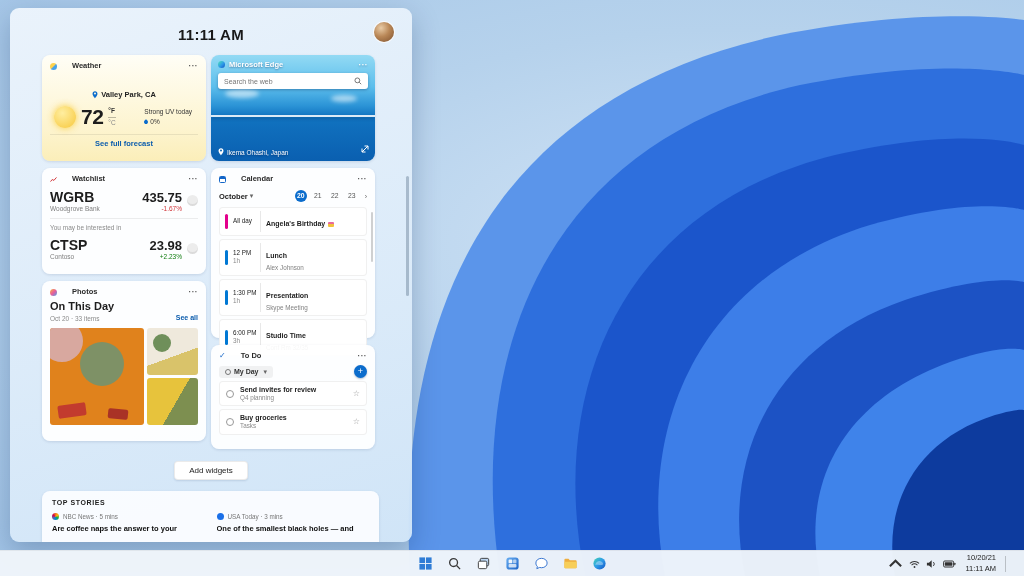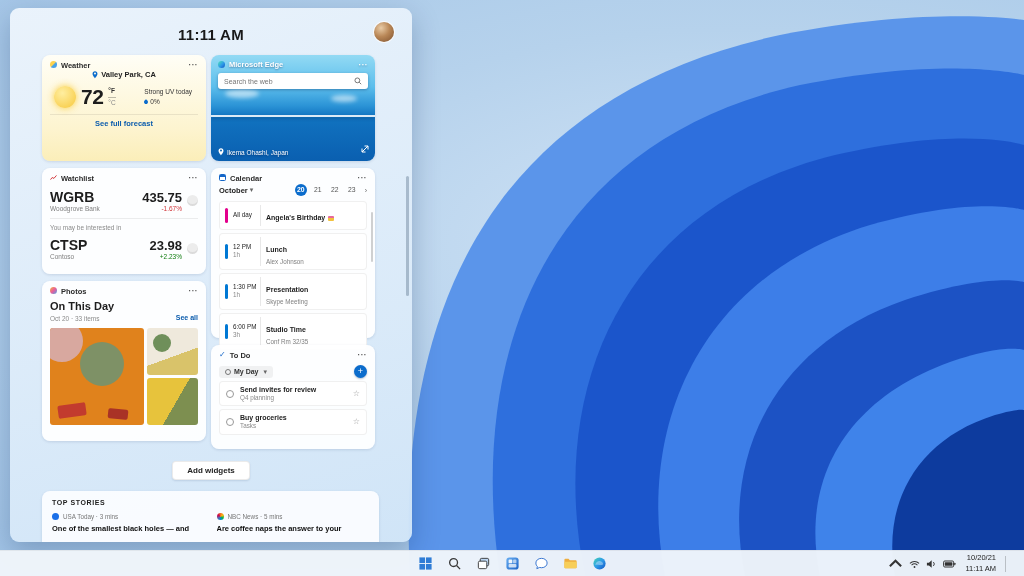--- a/index.html
+++ b/index.html
@@ -25,32 +25,32 @@
          box-shadow:0 10px 28px rgba(0,30,80,.25)}
   .panel-time{text-align:center;font-size:15px;font-weight:bold;color:#191919;padding-top:18px;letter-spacing:.3px}
   .avatar{position:absolute;top:14px;right:18px;width:20px;height:20px;border-radius:50%;cursor:pointer;
           background:radial-gradient(circle at 35% 30%,#e9cba6 0%,#b98757 45%,#7c4f2c 100%);box-shadow:0 0 0 1px rgba(255,255,255,.7)}
   .panel-scrollbar{position:absolute;right:3px;top:168px;width:3px;height:120px;border-radius:2px;background:rgba(70,95,120,.35)}
 
   .cols{display:flex;gap:5px;padding:12px 0 0 32px}
   .col{display:flex;flex-direction:column;gap:7px;width:164px}
 
   .card{background:rgba(255,255,255,.93);border-radius:8px;box-shadow:0 1px 3px rgba(0,30,80,.12);padding:6px 8px;position:relative;cursor:default}
-  .card-head{display:flex;align-items:flex-start;gap:4px;font-size:7.5px;font-weight:bold;color:#2b2b2b}
+  .card-head{display:flex;align-items:flex-end;gap:15px;font-size:7.5px;font-weight:bold;color:#2b2b2b}
   .dots{margin-left:auto;color:#555;font-size:8px;letter-spacing:.5px;cursor:pointer;line-height:1}
   .hico{width:7px;height:7px;border-radius:2px;display:inline-block;flex:none}
   .hico-weather{border-radius:50%;background:linear-gradient(135deg,#ffd34d 45%,#4aa3e8 55%)}
   .hico-edge{border-radius:50%;background:linear-gradient(135deg,#49d6c0 10%,#2d9ae8 55%,#1353c4 100%)}
   .hico-calendar{background:linear-gradient(180deg,#1466c8 45%,#fff 45%);border:1px solid #1466c8;border-radius:1.5px}
   .hico-photos{background:linear-gradient(135deg,#f6b73c,#e85d9b 50%,#4aa3e8);border-radius:50%}
   .hico-check{color:#1466c8;font-size:8px;font-weight:bold;width:auto;height:auto;background:none;line-height:1}
 
   
   .weather{height:106px;background:linear-gradient(180deg,#fffef6 0%,#fdf4cf 70%,#fbeeb9 100%)}
-  .w-loc{display:flex;justify-content:center;align-items:center;gap:3px;font-size:7.5px;font-weight:bold;color:#222;margin-top:0}
+  .w-loc{display:flex;justify-content:center;align-items:center;gap:3px;font-size:7.5px;font-weight:bold;color:#222;margin-top:20px}
   .pin{width:6px;height:8px}
   .w-main{display:flex;align-items:center;justify-content:space-between;margin:6px 4px 2px}
   .w-left{display:flex;align-items:center;gap:5px}
   .w-sun{width:22px;height:22px;border-radius:50%;background:radial-gradient(circle at 38% 32%,#ffeea0,#f7c83c);box-shadow:0 0 7px rgba(250,200,40,.85)}
   .w-temp{font-size:21px;font-weight:bold;color:#1d1d1d;letter-spacing:-.5px}
   .w-units{display:flex;flex-direction:column;font-size:6.5px;line-height:1.3;color:#333}
   .w-units .u1{font-weight:bold;border-bottom:1px solid rgba(0,0,0,.25);padding-bottom:1px}
   .w-units .u2{color:#888;padding-top:1px}
   .w-side{font-size:6.5px;color:#333;text-align:left;line-height:1.6;padding-right:2px}
   .drop{display:inline-block;width:4px;height:4px;background:#0b6ccc;border-radius:0 50% 50% 50%;transform:rotate(45deg);margin-right:2px;vertical-align:middle}
@@ -79,21 +79,21 @@
   .s-nums{text-align:right}
   .s-price{font-size:13px;font-weight:bold;color:#1d1d1d}
   .s-chg{font-size:6.5px}
   .neg{color:#d13438}.pos{color:#107c10}
   .spark{width:11px;height:11px;border-radius:50%;background:#ececec;margin-left:5px;flex:none;
          box-shadow:inset 0 -2px 0 rgba(0,0,0,.07)}
   .suggest{font-size:6.5px;color:#8a8a8a;margin-top:6px;padding-top:5px;border-top:1px solid rgba(0,0,0,.07)}
 
   
   .cal{height:170px}
-  .cal-month{display:flex;align-items:center;margin-top:1px;font-size:7.5px;color:#222}
+  .cal-month{display:flex;align-items:center;margin-top:7px;font-size:7.5px;color:#222}
   .cal-month .mname{font-weight:bold}
   .chev{color:#666;font-size:7px;margin-left:2px;cursor:pointer}
   .cal-dates{margin-left:auto;display:flex;align-items:center;gap:5px;font-size:6.8px;color:#555}
   .d{width:12px;height:12px;line-height:12px;text-align:center;border-radius:50%;cursor:pointer}
   .d.sel{background:#0b6ccc;color:#fff;font-weight:bold}
   .evlist{display:flex;flex-direction:column;gap:3px;margin-top:5px}
   .ev{display:flex;align-items:center;background:#fff;border:1px solid rgba(0,0,0,.06);border-radius:4px;padding:3px 5px;min-height:23px;cursor:pointer}
   .ev-bar{width:3px;height:15px;border-radius:2px;margin-right:5px;flex:none}
   .bar-pink{background:#e3008c}.bar-blue{background:#0078d4}
   .ev-time{width:27px;font-size:6.3px;color:#222;line-height:1.3;flex:none}
@@ -129,21 +129,21 @@
   .myday-sun{width:6px;height:6px;border:1px solid #777;border-radius:50%}
   .td-add{margin-left:auto;width:13px;height:13px;border-radius:50%;background:#0b6ccc;color:#fff;font-size:9px;line-height:12px;text-align:center;cursor:pointer;box-shadow:0 1px 2px rgba(0,40,100,.3)}
   .task{display:flex;align-items:center;background:#fff;border:1px solid rgba(0,0,0,.06);border-radius:4px;padding:3px 6px;margin-top:3px;cursor:pointer}
   .t-check{width:8px;height:8px;border:1px solid #999;border-radius:50%;margin-right:6px;flex:none;cursor:pointer}
   .t-body{line-height:1.3;min-width:0}
   .t-title{font-size:7px;font-weight:bold;color:#222;white-space:nowrap}
   .t-sub{font-size:6.3px;color:#8a8a8a}
   .t-star{margin-left:auto;color:#999;font-size:8px;cursor:pointer;line-height:1}
 
   
-  .addw{display:block;margin:12px auto 0;background:#fff;border:1px solid rgba(0,0,0,.08);border-radius:4px;padding:4px 14px;font-size:8px;font-weight:bold;color:#222;cursor:pointer;box-shadow:0 1px 2px rgba(0,30,80,.12);font-family:inherit}
+  .addw{display:block;margin:12px auto 0;background:#fff;border:1px solid rgba(0,0,0,.08);border-radius:4px;padding:4px 14px;font-size:8px;font-weight:normal;color:#222;cursor:pointer;box-shadow:0 1px 2px rgba(0,30,80,.12);font-family:inherit}
   .stories{margin:11px 33px 0 32px;background:rgba(252,253,255,.92);border-radius:8px 8px 0 0;padding:8px 10px;height:72px;box-shadow:0 1px 3px rgba(0,30,80,.12)}
   .st-head{font-size:7px;font-weight:bold;letter-spacing:.6px;color:#1d1d1d}
   .st-row{display:flex;gap:12px;margin-top:7px}
   .story{flex:1;min-width:0;cursor:pointer}
   .st-src{display:flex;align-items:center;gap:4px;font-size:6.3px;color:#777}
   .st-ico{width:7px;height:7px;border-radius:50%;flex:none}
   .ico-usatoday{background:#1a6fe8}
   .ico-nbc{background:conic-gradient(#f37021,#fdb913,#0db14b,#0089d0,#6460aa,#cc004c,#f37021)}
   .st-headline{font-size:7.5px;font-weight:bold;color:#0f0f0f;margin-top:4px;white-space:nowrap;overflow:hidden}
 </style>
@@ -377,31 +377,31 @@
     </div>
   </div>
 
   <button class="addw">Add widgets</button>
 
   <section class="stories">
     <div class="st-head">TOP STORIES</div>
     <div class="st-row">
       <div class="story">
         <div class="st-src">
-          <span class="st-ico ico-usatoday"></span>
-          <span>USA Today · 3 mins</span>
-        </div>
-        <div class="st-headline">One of the smallest black holes — and</div>
+          <span class="st-ico ico-nbc"></span>
+          <span>NBC News · 5 mins</span>
+        </div>
+        <div class="st-headline">Are coffee naps the answer to your</div>
       </div>
       <div class="story">
         <div class="st-src">
-          <span class="st-ico ico-nbc"></span>
-          <span>NBC News · 5 mins</span>
-        </div>
-        <div class="st-headline">Are coffee naps the answer to your</div>
+          <span class="st-ico ico-usatoday"></span>
+          <span>USA Today · 3 mins</span>
+        </div>
+        <div class="st-headline">One of the smallest black holes — and</div>
       </div>
     </div>
   </section>
 </div>
 
 <div class="taskbar">
   <div class="tb-center">
     <div class="tb-btn">
       <svg viewBox="0 0 16 16">
           <rect x="1.5" y="1.5" width="6" height="6" fill="#2f7cd6"></rect>

